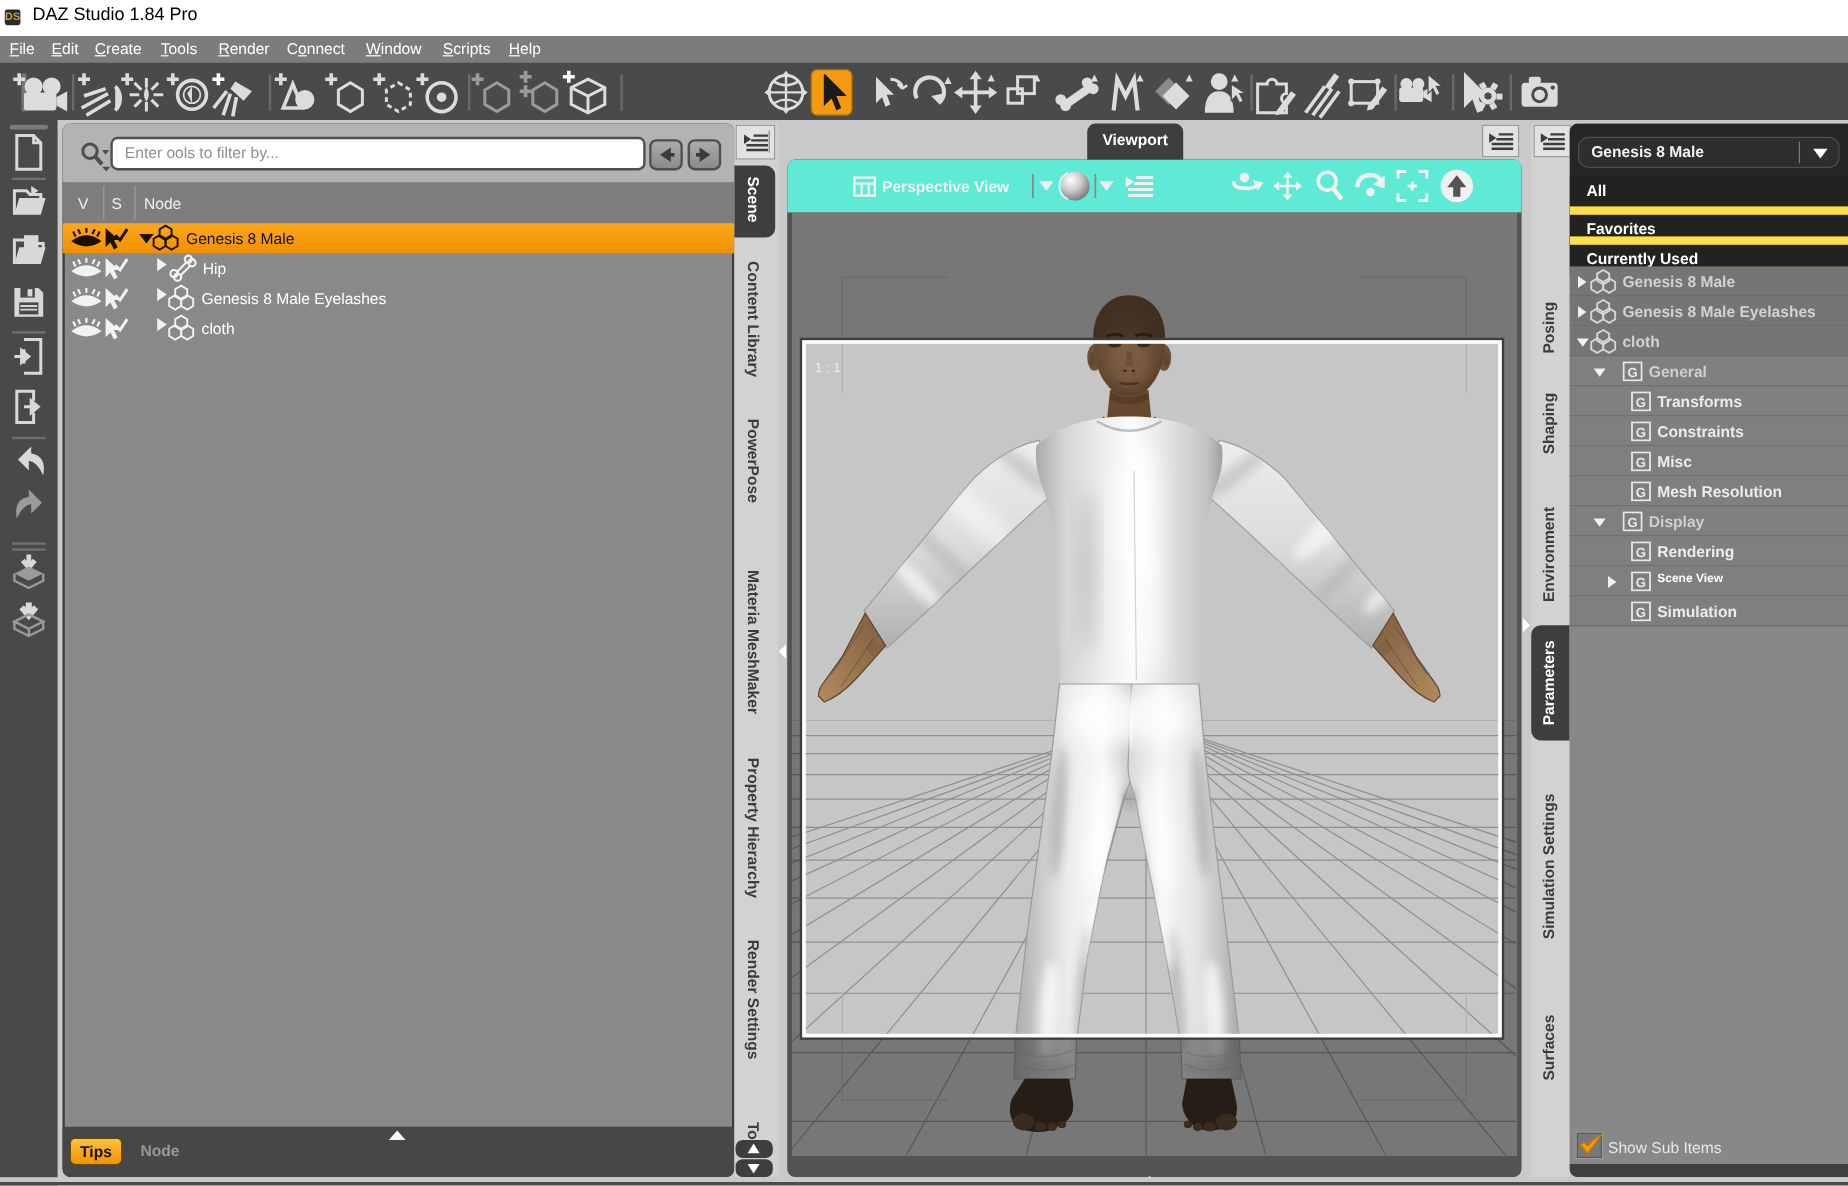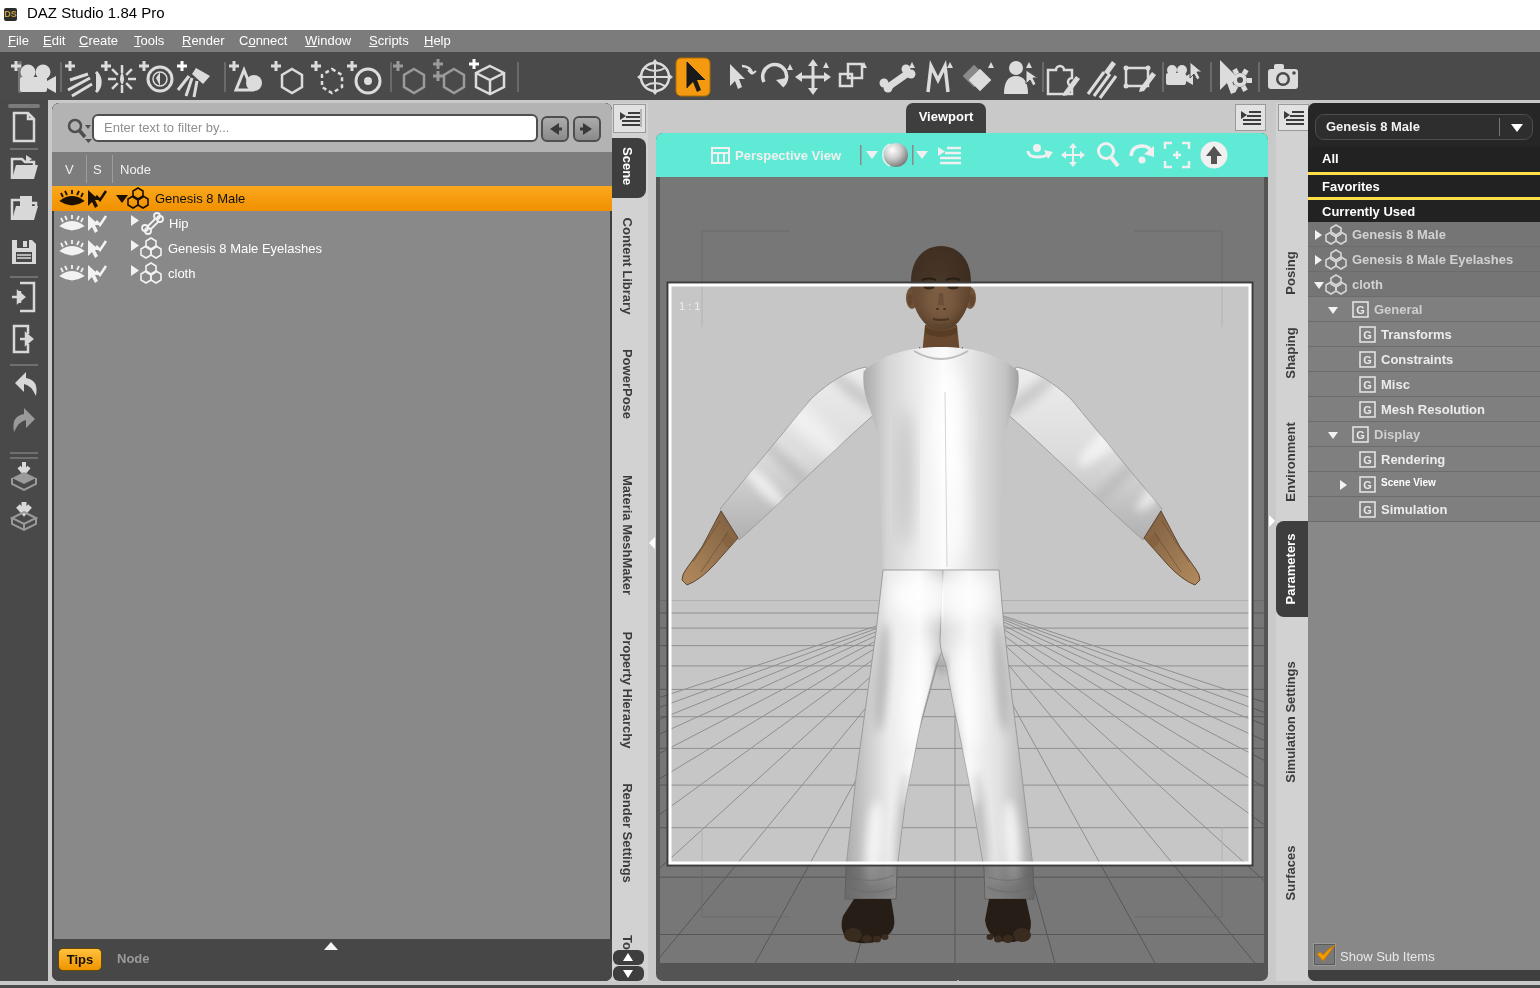--- a/index.html
+++ b/index.html
@@ -50,21 +50,21 @@
     border-radius:7px;overflow:hidden;}
   #vptab{left:906px;top:103px;width:80px;height:48px;background:#3e3e3e;border-radius:7px 7px 0 0;
     color:#fff;font-size:13px;font-weight:bold;text-align:center;line-height:28px;}
   #vptoolbar{left:0;top:0;width:612px;height:44px;background:#5eead4;}
   #vp3d{left:4px;top:44px;width:604px;height:786px;background:#787878;}
   
   #rightpanel{left:1308px;top:103px;width:232px;height:878px;background:#888888;
     border-radius:7px 0 0 7px;overflow:hidden;}
   #rpdark{left:0;top:0;width:232px;height:119px;background:#262626;}
   .rprow{position:absolute;left:0;width:232px;height:25px;color:#fff;font-weight:bold;font-size:13px;
-    background:#222;border-top:3px solid #fde047;}
+    background:#222;border-top:7px solid #fde047;}
   
   #botlight{left:0;top:981px;width:1540px;height:4px;background:#c9c9c9;}
   #botdark{left:0;top:985px;width:1540px;height:3px;background:#4a4a4a;}
 </style>
 </head>
 <body>
 <div id="titlebar" class="abs"></div>
 <div id="dsicon" class="abs">DS</div>
 <div id="title" class="abs">DAZ Studio 1.84 Pro</div>
 
@@ -298,21 +298,21 @@
     </svg></div>
 
 <div id="scenepanel" class="abs">
   <div id="scenehdr" class="abs"></div>
   <svg class="abs" style="left:13px;top:14px" width="28" height="26">
       <circle cx="10" cy="9" r="6" fill="none" stroke="#4f4f4f" stroke-width="2.5"></circle>
       <path d="M14,13 L20,20" stroke="#4f4f4f" stroke-width="3.5"></path>
       <path d="M20,22 L27,22 L23.5,26 Z" fill="#4f4f4f"></path>
       <path d="M20,8 L26,8 L23,12 Z" fill="#4f4f4f"></path>
     </svg>
-  <div id="filterinput" class="abs">Enter text to filter by...</div>
+  <div id="filterinput" class="abs">Enter ools to filter by...</div>
   <div class="navbtn abs" style="left:489px"><svg width="24" height="22">
         <path d="M16,5 V17 L7,11 Z" fill="#3a3a3a"></path>
         <rect x="15" y="9.5" width="4" height="3" fill="#3a3a3a"></rect>
       </svg></div>
   <div class="navbtn abs" style="left:521px"><svg width="24" height="22">
         <path d="M8,5 V17 L17,11 Z" fill="#3a3a3a"></path>
         <rect x="5" y="9.5" width="4" height="3" fill="#3a3a3a"></rect>
       </svg></div>
   <div id="colhdr" class="abs">
     <span style="left:13px">V</span>

